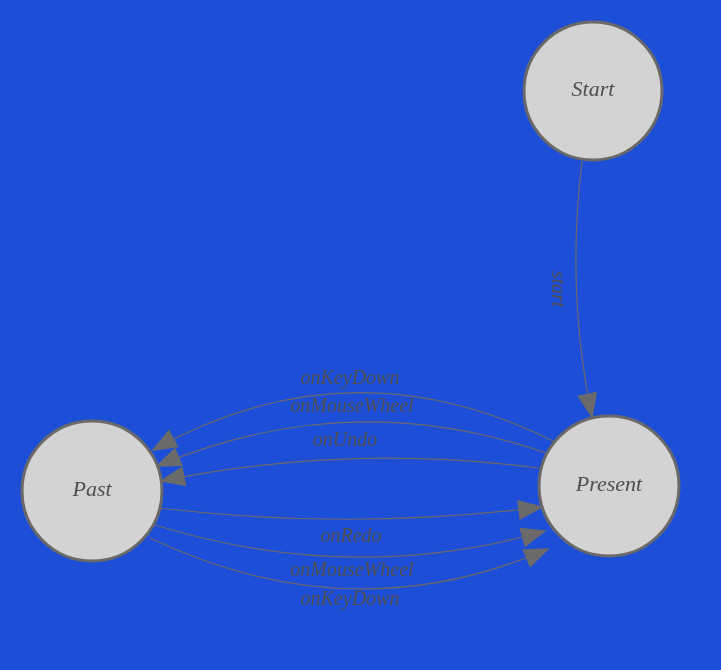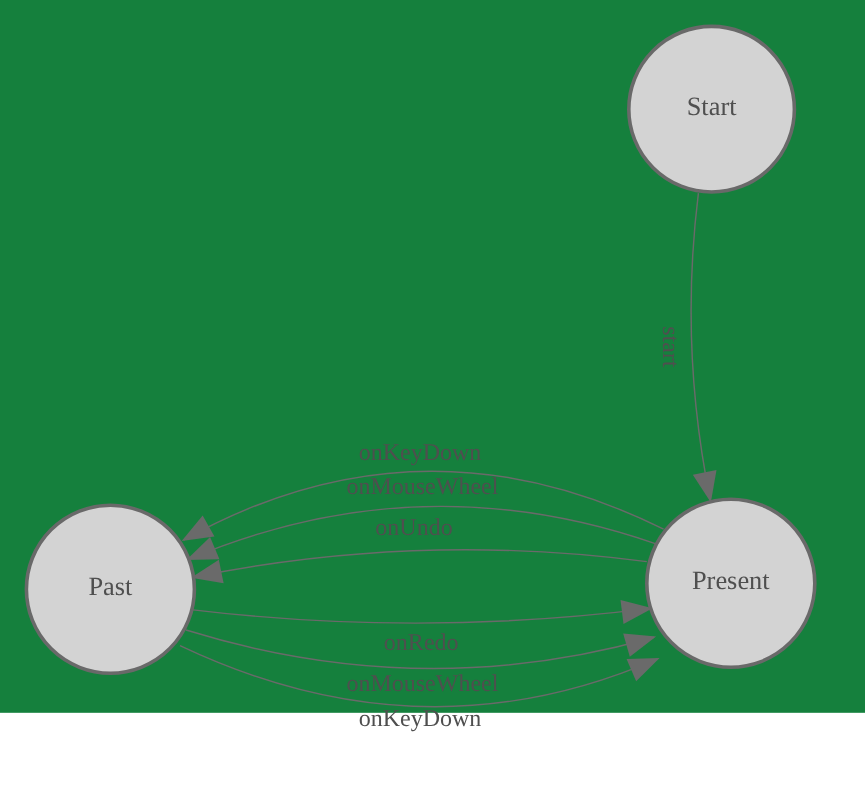--- a/index.html
+++ b/index.html
@@ -6,22 +6,23 @@
     margin: 0;
     padding: 0;
     background: #ffffff;
     width: 721px;
     height: 670px;
     overflow: hidden;
   }
   .stage {
     position: relative;
     width: 721px;
-    height: 594px;
-    background: #15803d;
+    height: 670px;
+    background: #1d4ed8;
+    font-style: italic;
   }
   svg { display: block; }
   .edge-path {
     fill: none;
     stroke-width: 1.2px;
   }
   .node-circle {
     stroke-width: 3px;
   }
   .edge-label {

